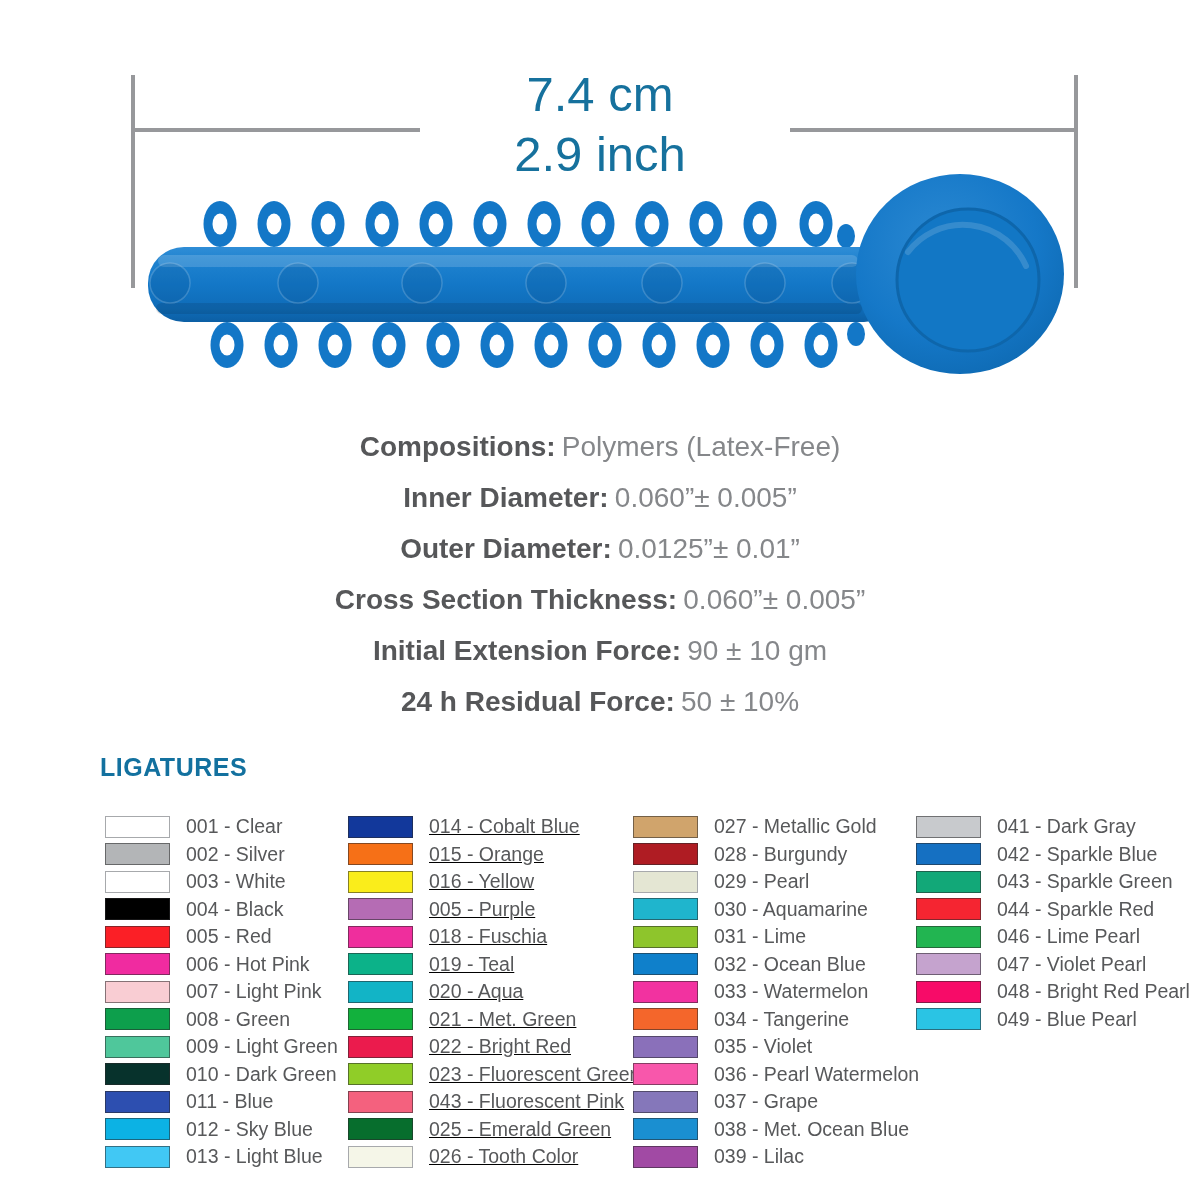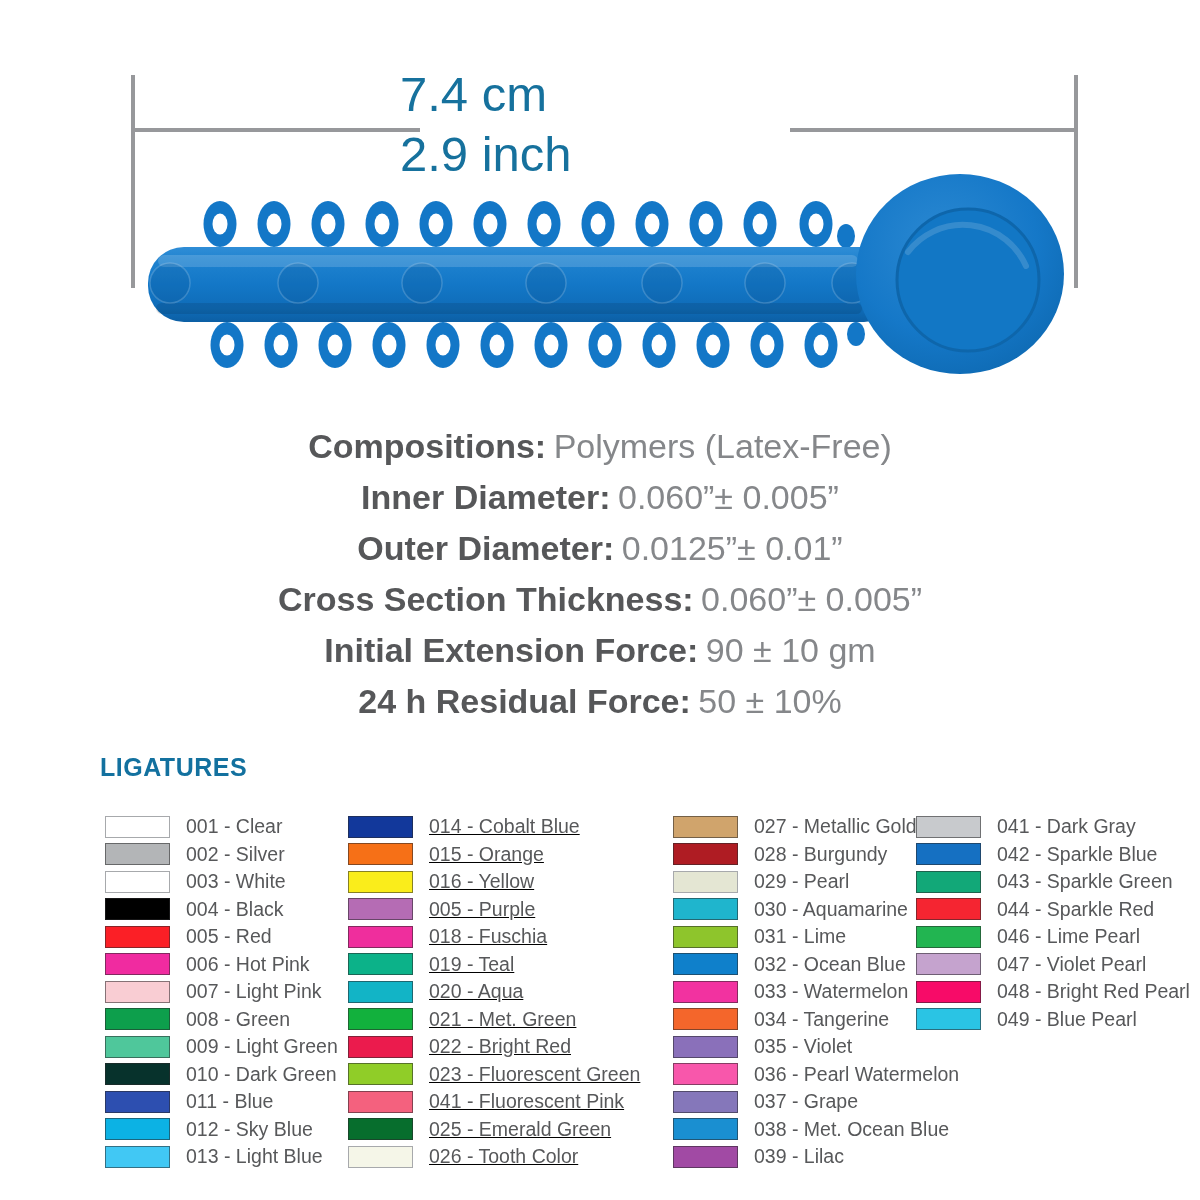--- a/index.html
+++ b/index.html
@@ -8,41 +8,41 @@
     font-family:"Liberation Sans", sans-serif;
   }
   
   .dim-vline{position:absolute;width:4px;height:213px;top:75px;background:#97989b;}
   .dim-vline.left{left:131px;}
   .dim-vline.right{left:1074px;}
   .dim-hline{position:absolute;height:4px;top:128px;background:#97989b;}
   .dim-hline.left{left:133px;width:287px;}
   .dim-hline.right{left:790px;width:286px;}
   .dim-text{
-    position:absolute;left:400px;width:400px;
+    position:absolute;left:400px;width:400px;text-align:center;
     color:#16719d;font-size:49px;line-height:1.1;letter-spacing:0;
   }
   .dim-text.metric{top:68px;}
   .dim-text.imperial{top:128px;}
   
   .stick{position:absolute;left:140px;top:170px;width:940px;height:210px;}
   
   .specs{position:absolute;left:0;top:421px;width:1200px;text-align:center;}
-  .spec-line{font-size:34px;line-height:51px;white-space:nowrap;}
+  .spec-line{font-size:28px;line-height:51px;white-space:nowrap;}
   .spec-label{font-weight:bold;color:#565759;}
   .spec-value{color:#85878a;margin-left:0.22em;}
   
   .lig-heading{
     position:absolute;left:100px;top:753px;
     color:#13719f;font-size:25px;font-weight:bold;letter-spacing:0.5px;
   }
   .lig-col{position:absolute;top:813px;padding-left:25px;}
   .lig-col.c1{left:80px;}
   .lig-col.c2{left:323px;text-decoration:underline;}
-  .lig-col.c3{left:608px;margin-left:40px;}
+  .lig-col.c3{left:608px;}
   .lig-col.c4{left:891px;}
   .lig-row{height:27.5px;display:flex;align-items:center;}
   .swatch{
     width:65px;height:22px;flex:0 0 65px;box-sizing:border-box;
     border:1px solid rgba(40,40,42,0.55);
   }
   .lig-label{margin-left:16px;font-size:19.5px;color:#57585a;white-space:nowrap;}
 </style>
 </head>
 <body>
@@ -312,21 +312,21 @@
         <div class="lig-row">
           <span class="swatch" style="background: rgb(235, 27, 77);"></span>
           <span class="lig-label">022 - Bright Red</span>
         </div>
         <div class="lig-row">
           <span class="swatch" style="background: rgb(144, 205, 40);"></span>
           <span class="lig-label">023 - Fluorescent Green</span>
         </div>
         <div class="lig-row">
           <span class="swatch" style="background: rgb(244, 97, 126);"></span>
-          <span class="lig-label">041 - Fluorescent Pink</span>
+          <span class="lig-label">043 - Fluorescent Pink</span>
         </div>
         <div class="lig-row">
           <span class="swatch" style="background: rgb(7, 110, 45);"></span>
           <span class="lig-label">025 - Emerald Green</span>
         </div>
         <div class="lig-row">
           <span class="swatch" style="background: rgb(245, 246, 232); border-color: rgb(167, 169, 172);"></span>
           <span class="lig-label">026 - Tooth Color</span>
         </div>
       </div>

